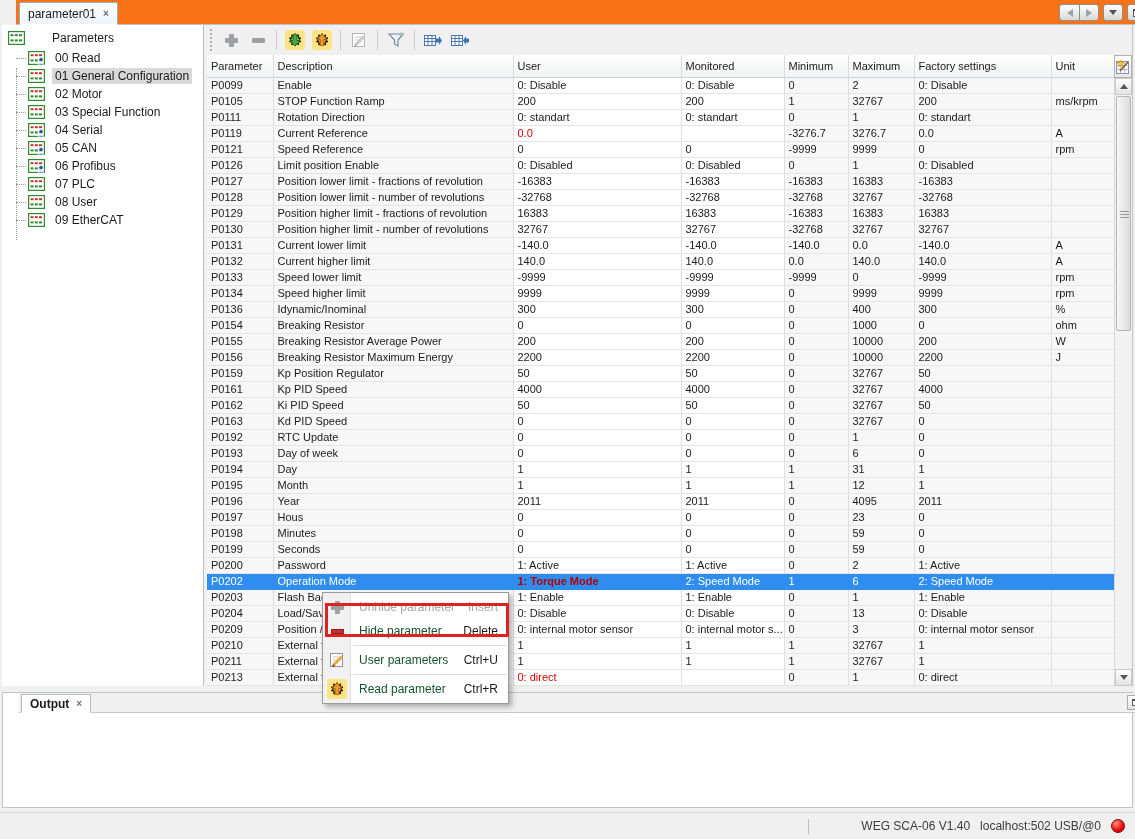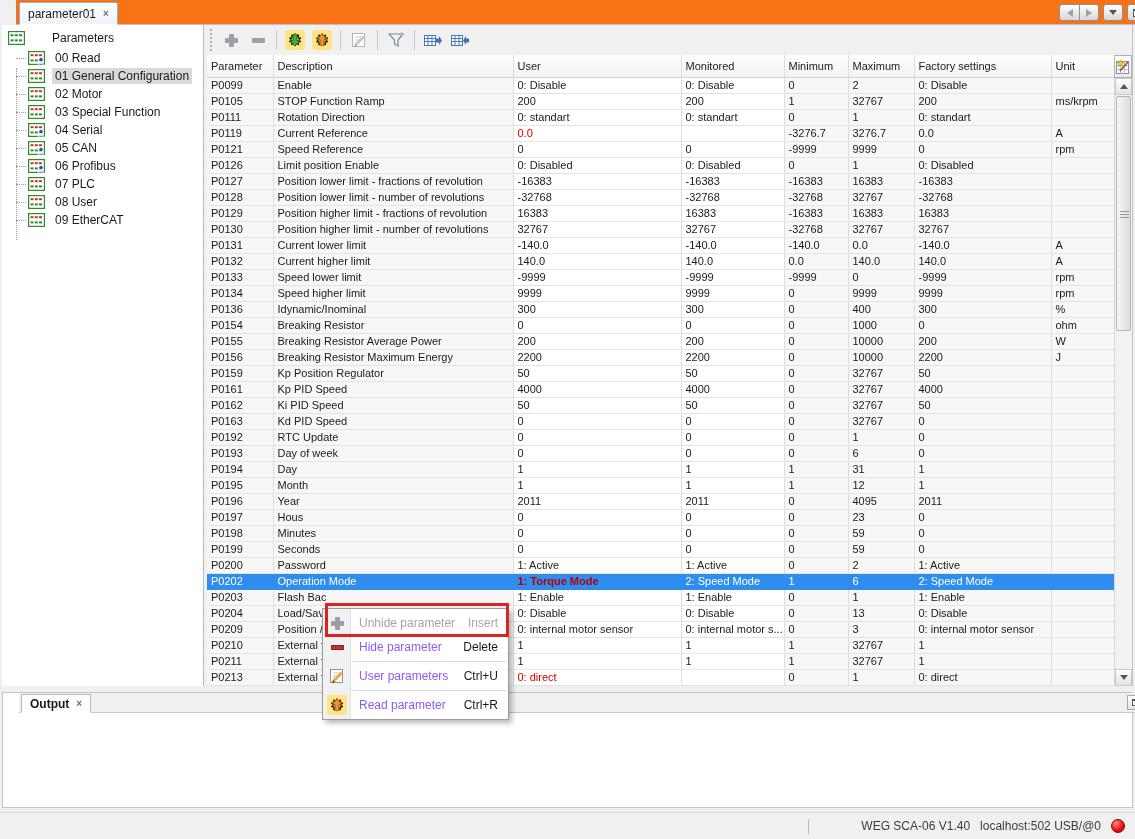--- a/index.html
+++ b/index.html
@@ -86,28 +86,28 @@
   .vscroll { position:absolute; right:0; top:53px; width:18px; height:608px; background:#f2f2f2; border-left:1px solid #d8d8d8; }
   .vs-btn { position:absolute; left:0; width:17px; height:17px; background:linear-gradient(#fdfdfd,#e3e3e3); border:1px solid #c9c9c9; display:flex; align-items:center; justify-content:center; }
   .vs-up { top:0; } .vs-down { bottom:0; }
   .vs-tri-up   { width:0;height:0;border-style:solid;border-width:0 4px 5px 4px;border-color:transparent transparent #555 transparent; }
   .vs-tri-down { width:0;height:0;border-style:solid;border-width:5px 4px 0 4px;border-color:#555 transparent transparent transparent; }
   .vs-thumb { position:absolute; left:1px; top:18px; width:15px; height:235px; background:linear-gradient(90deg,#f6f6f6,#dcdcdc); border:1px solid #b5b5b5; border-radius:2px; }
   .vs-grip { position:absolute; left:3px; top:50%; width:9px; height:1px; background:#9a9a9a; box-shadow:0 -3px 0 #9a9a9a, 0 3px 0 #9a9a9a; }
 
   
   .context-menu {
-    position:absolute; left:322px; top:608px; width:187px; z-index:40;
+    position:absolute; left:322px; top:592px; width:187px; z-index:40;
     background:#ffffff; border:1px solid #9b9b9b; box-shadow:3px 3px 5px rgba(0,0,0,.28);
     padding:2px 0;
   }
   .context-menu::before { content:""; position:absolute; left:0; top:0; bottom:0; width:27px; background:#f1f1f1; border-right:1px solid #e0e0e0; }
   .menu-item { position:relative; display:flex; align-items:center; height:24px; font-size:12px; }
   .mi-icon { width:28px; display:flex; align-items:center; justify-content:center; flex:0 0 28px; }
-  .mi-label { flex:1; padding-left:8px; color:#8b5cf6; white-space:nowrap; }
+  .mi-label { flex:1; padding-left:8px; color:#14532d; white-space:nowrap; }
   .mi-shortcut { padding-right:10px; color:#1a1a1a; white-space:nowrap; }
   .menu-item.disabled .mi-label, .menu-item.disabled .mi-shortcut { color:#a5a5a5; }
   .menu-sep { height:1px; background:#dadada; margin:2px 2px 2px 30px; position:relative; }
 
   .annotation-box { position:absolute; left:325px; top:603px; width:184px; height:34px; border:3px solid #dd2222; z-index:46; pointer-events:none; }
 
   
   .hsplitter { position:absolute; left:0; top:686px; width:1135px; height:6px; background:#f0f0f0; }
   .output-panel { position:absolute; left:2px; top:692px; width:1131px; height:116px; background:#fff; border:1px solid #c3c3c3; }
   .output-header { position:absolute; left:16px; top:0; width:100%; height:20px; background:#f0f0f0; border-bottom:1px solid #c8c8c8; }

